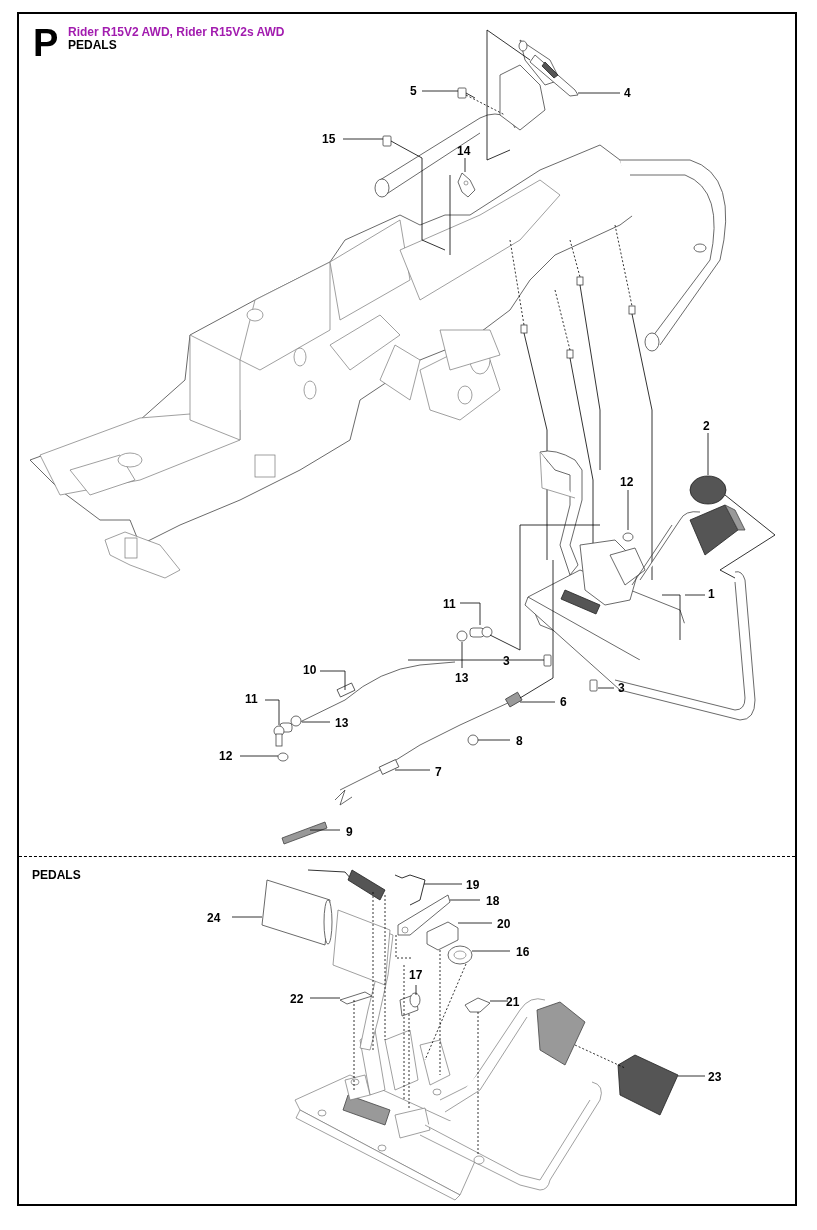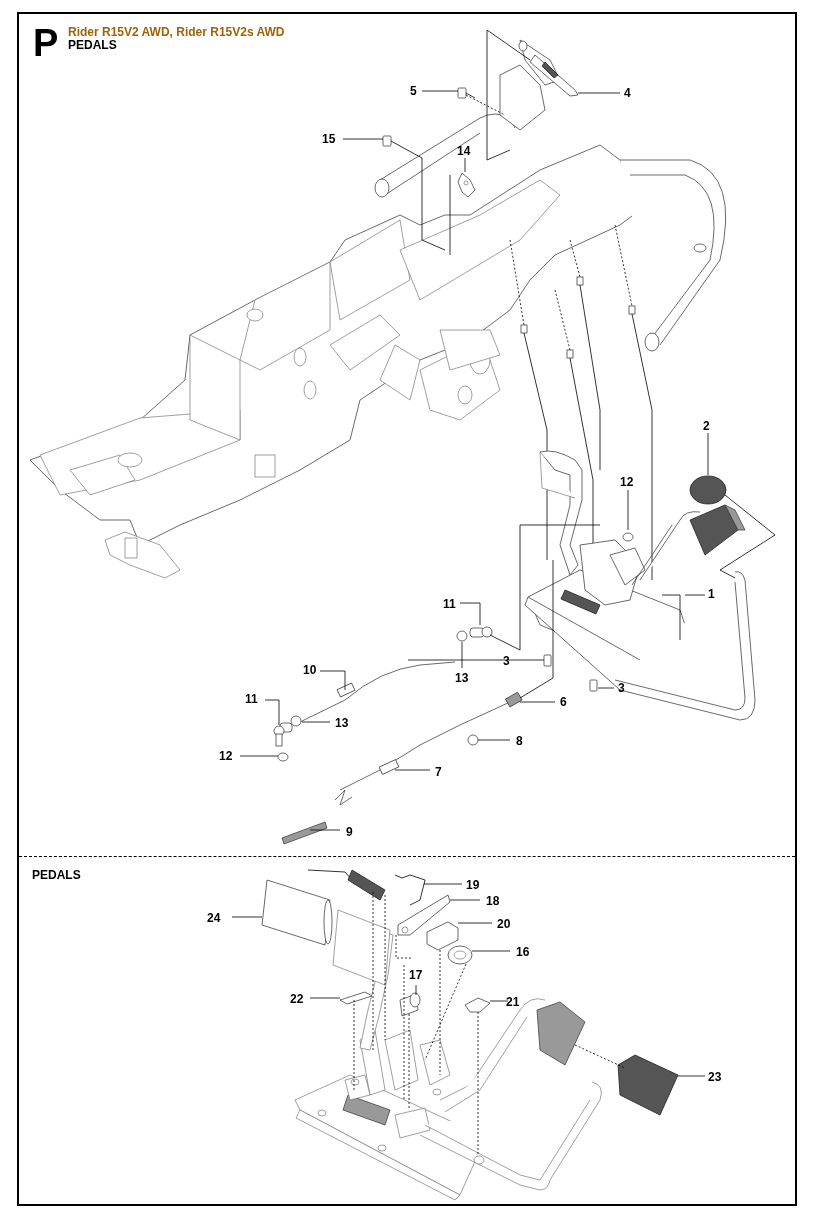--- a/index.html
+++ b/index.html
@@ -1,19 +1,19 @@
 <!DOCTYPE html>
 <html><head>
 <meta charset="utf-8">
 <style>
   html,body{margin:0;padding:0;background:#fff;}
   body{width:817px;height:1230px;position:relative;overflow:hidden;font-family:"Liberation Sans",sans-serif;}
   #frame{position:absolute;left:17px;top:12px;width:780px;height:1194px;border:2px solid #000;box-sizing:border-box;}
   #section-letter{position:absolute;left:33px;top:24px;font-size:38px;font-weight:bold;line-height:1;color:#000;}
-  #model-title{position:absolute;left:68px;top:26px;font-size:12px;font-weight:bold;line-height:13px;color:#a16207;}
+  #model-title{position:absolute;left:68px;top:26px;font-size:12px;font-weight:bold;line-height:13px;color:#a21caf;}
   #page-subtitle{position:absolute;left:68px;top:39px;font-size:12px;font-weight:bold;line-height:13px;color:#000;}
   #divider{position:absolute;left:19px;top:856px;width:776px;border-top:1px dashed #000;}
   #subsection-title{position:absolute;left:32px;top:868px;font-size:12px;font-weight:bold;color:#000;}
   svg#drawing{position:absolute;left:0;top:0;}
   .callout{font-family:"Liberation Sans",sans-serif;font-size:12px;font-weight:bold;fill:#000;}
   .ln{stroke:#000;stroke-width:0.8;fill:none;}
   .part{stroke:#444;stroke-width:0.8;fill:#fff;}
   .light{stroke:#777;stroke-width:0.7;fill:#fff;}
   .dash{stroke:#000;stroke-width:0.8;fill:none;stroke-dasharray:2 2;}
   .dark{fill:#555;stroke:#222;stroke-width:0.8;}

